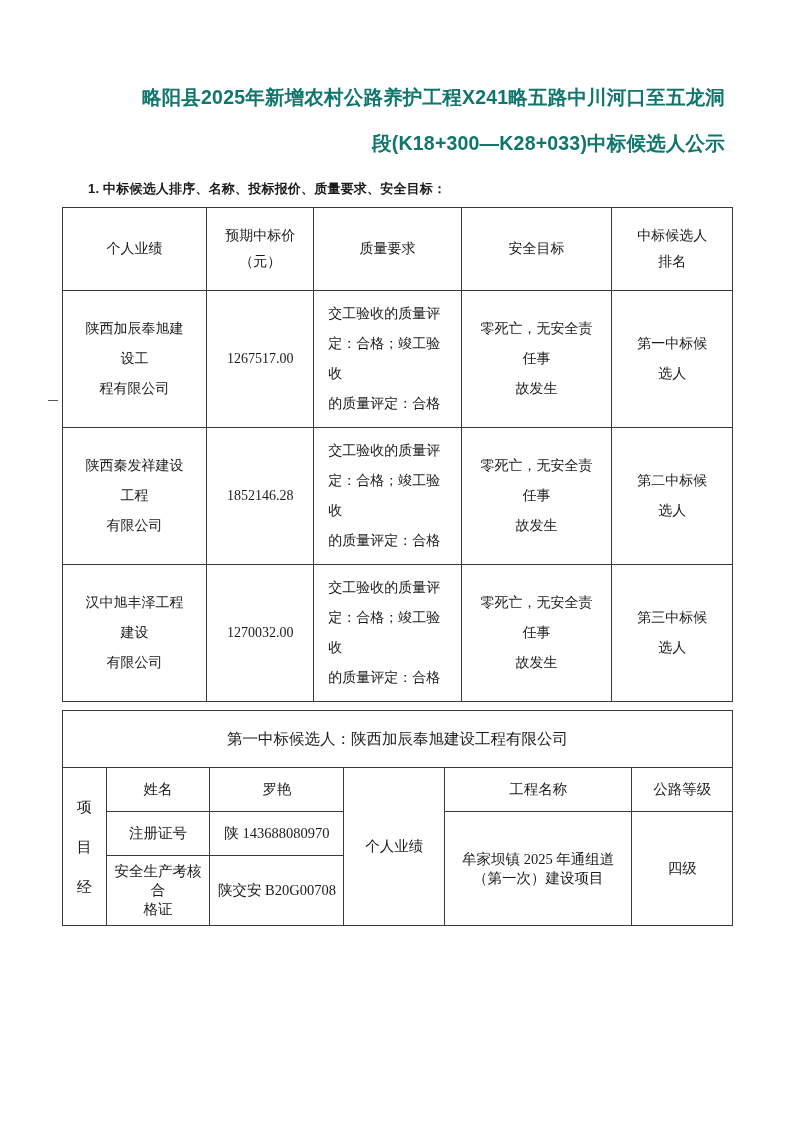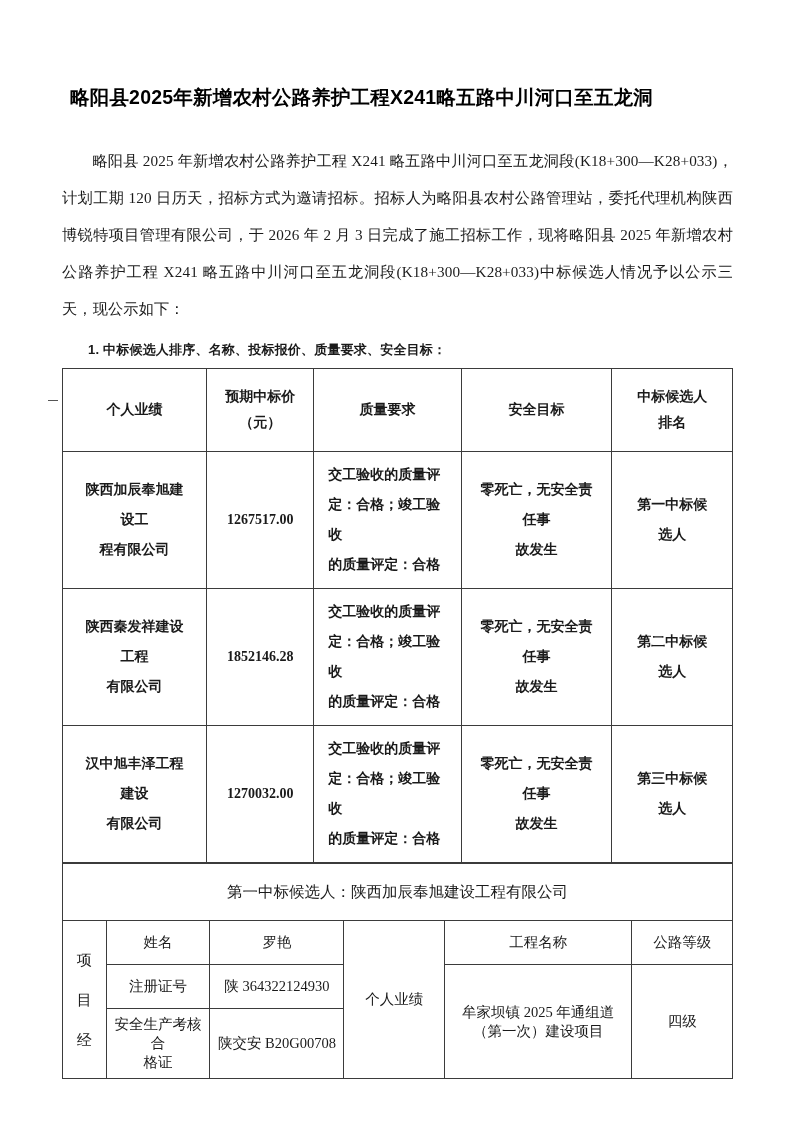--- a/index.html
+++ b/index.html
@@ -16,28 +16,28 @@
     overflow: hidden;
   }
   .page {
     width: 793px;
     height: 1122px;
     box-sizing: border-box;
     padding: 62px 60px 30px 62px;
     position: relative;
   }
   .doc-title {
-    text-align: left;
+    text-align: right;
     font-family: "Liberation Sans", "DejaVu Sans", sans-serif;
     font-weight: bold;
     font-size: 19.5px;
     line-height: 46px;
     letter-spacing: 0.2px;
     margin: 12px 8px 0 8px;
-    color: #000000;
+    color: #0f766e;
   }
   .doc-title .line2 {
     display: block;
   }
   .body-para {
     margin-top: 22px;
     font-size: 15.2px;
     line-height: 37px;
     text-align: justify;
     text-indent: 2em;
@@ -59,21 +59,20 @@
   .tbl1 {
     margin-top: 9px;
     font-size: 14px;
   }
   .tbl1 td {
     border: 1px solid #3b3b3b;
     text-align: center;
     vertical-align: middle;
     padding: 8px 18px;
     line-height: 30px;
-    font-weight: bold;
   }
   .tbl1 .hdr td {
     height: 66px;
     line-height: 26px;
   }
   .tbl1 .datarow td {
     height: 104px;
   }
   .quality-cell {
     text-align: left !important;
@@ -82,20 +81,21 @@
   }
   .section-head2 {
     margin-top: 17px;
     font-family: "Liberation Sans", "DejaVu Sans", sans-serif;
     font-weight: bold;
     font-size: 14.5px;
     text-indent: 2.2em;
     letter-spacing: 0.2px;
   }
   .tbl2 {
+    margin-top: 8px;
     font-size: 14.5px;
   }
   .tbl2 td {
     border: 1px solid #3b3b3b;
     text-align: center;
     vertical-align: middle;
     padding: 6px 4px;
   }
   .tbl2 .band td {
     height: 44px;
@@ -126,23 +126,23 @@
 </style>
 </head>
 <body>
 
 <div class="page">
 
   <div class="tick"></div>
 
   <div class="doc-title">
     <span>略阳县2025年新增农村公路养护工程X241略五路中川河口至五龙洞</span>
+    <span class="line2">段(K18+300—K28+033)中标候选人公示</span>
   </div>
 
-  <div class="body-para">略阳县 2025 年新增农村公路养护工程 X241 略五路中川河口至五龙洞段(K18+300—K28+033)，计划工期 120 日历天，招标方式为邀请招标。招标人为略阳县农村公路管理站，委托代理机构陕西博锐特项目管理有限公司，于 2026 年 2 月 3 日完成了施工招标工作，现将略阳县 2025 年新增农村公路养护工程 X241 略五路中川河口至五龙洞段(K18+300—K28+033)中标候选人情况予以公示三天，现公示如下：</div>
 
   <div class="section-head">1. 中标候选人排序、名称、投标报价、质量要求、安全目标：</div>
 
   <table class="tbl1">
     <colgroup>
       <col style="width:21.5%">
       <col style="width:16%">
       <col style="width:22%">
       <col style="width:22.5%">
       <col style="width:18%">
@@ -236,21 +236,21 @@
           <span>经</span>
         </td>
         <td>姓名</td>
         <td>罗艳</td>
         <td rowspan="3">个人业绩</td>
         <td>工程名称</td>
         <td>公路等级</td>
       </tr>
       <tr class="row-h">
         <td>注册证号</td>
-        <td>陕 364322124930</td>
+        <td>陕 143688080970</td>
         <td rowspan="2">
           <div>牟家坝镇 2025 年通组道</div>
           <div>（第一次）建设项目</div>
         </td>
         <td rowspan="2">四级</td>
       </tr>
       <tr class="row-h2">
         <td>
           <div>安全生产考核合</div>
           <div>格证</div>

